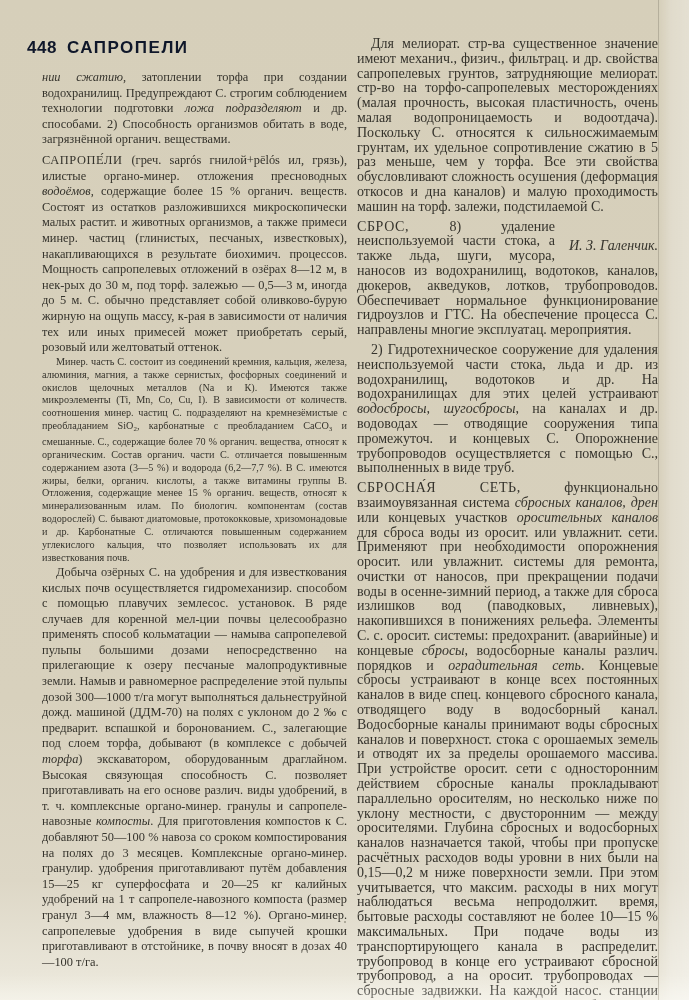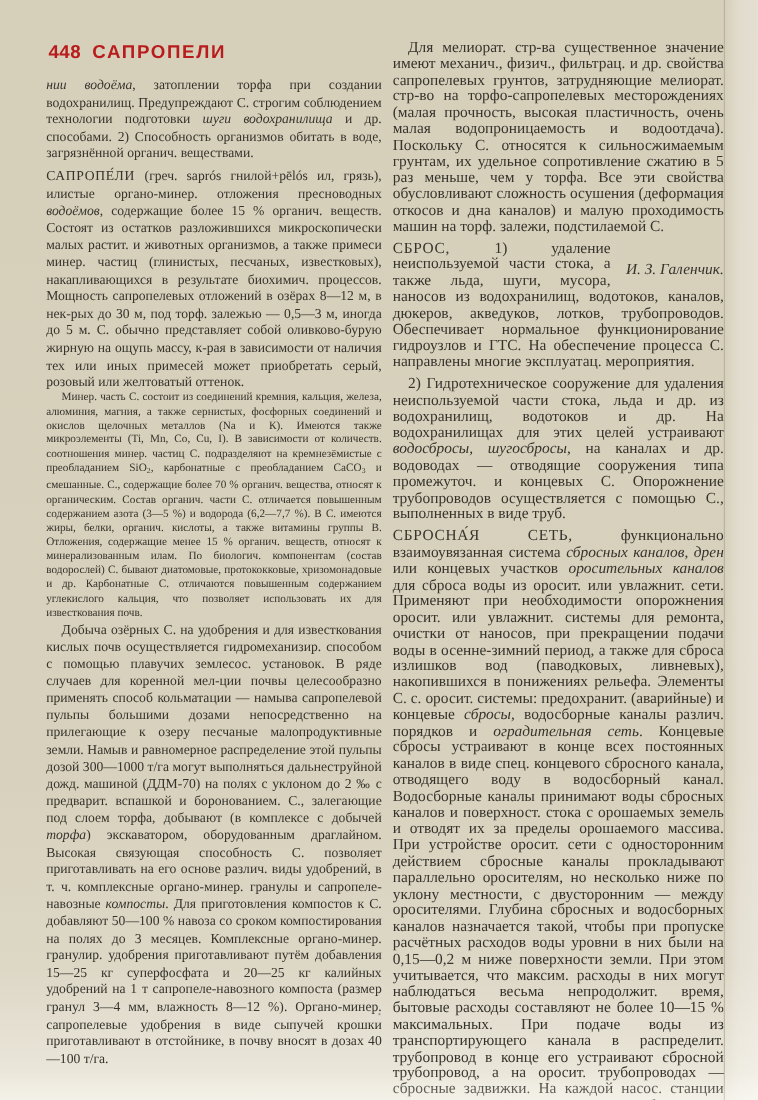--- a/index.html
+++ b/index.html
@@ -12,24 +12,24 @@
   .page-edge-right{
     position:absolute;top:0;right:0;width:30px;height:100%;
     background:linear-gradient(90deg,rgba(0,0,0,0) 0%,rgba(255,255,255,.25) 40%,rgba(255,255,255,.35) 100%);
     border-left:1px solid rgba(125,115,92,.45);
   }
   .page-edge-bottom{
     position:absolute;left:0;bottom:0;width:100%;height:26px;
     background:linear-gradient(180deg,rgba(255,255,255,0),rgba(255,255,255,.3));
   }
   .header{
-    position:absolute;left:44px;top:38px;
+    position:absolute;left:27px;top:38px;
     font-family:"Liberation Sans","DejaVu Sans",sans-serif;
     font-weight:bold;font-size:17px;letter-spacing:1.5px;
-    color:#b91c1c;white-space:nowrap;
+    color:#0f172a;white-space:nowrap;
   }
   .header .pagenum{margin-right:10px;letter-spacing:.5px;}
   .col{
     position:absolute;text-align:justify;
     hyphens:none;
   }
   .col-left{left:42px;top:70px;width:305px;font-size:12.4px;line-height:15.6px;}
   .col-right{left:357px;top:37px;width:301px;font-size:14px;line-height:14.8px;}
   p.para{margin:0;padding:0;}
   p.para.indent{text-indent:14px;}
@@ -44,28 +44,28 @@
   .speck2{left:603px;top:961px;width:2px;height:2px;}
 </style>
 </head>
 <body>
 
 <div class="header">
   <span class="pagenum">448</span><span>САПРОПЕЛИ</span>
 </div>
 
 <div class="col col-left">
-    <p class="para"><span class="run-i">нии водоёма</span><span>, затоплении торфа при создании водохранилищ. Предупреждают С. строгим соблюдением технологии подготовки </span><span class="run-i">шуги водохранилища</span><span> и др. способами. 2) Способность организмов обитать в воде, загрязнённой органич. веществами.</span></p>
+    <p class="para"><span class="run-i">нии сжатию</span><span>, затоплении торфа при создании водохранилищ. Предупреждают С. строгим соблюдением технологии подготовки </span><span class="run-i">ложа подразделяют</span><span> и др. способами. 2) Способность организмов обитать в воде, загрязнённой органич. веществами.</span></p>
     <p class="para gap"><span class="run-b">САПРОПЕ́ЛИ </span><span>(греч. saprós гнилой+pēlós ил, грязь), илистые органо-минер. отложения пресноводных </span><span class="run-i">водоёмов</span><span>, содержащие более 15 % органич. веществ. Состоят из остатков разложившихся микроскопически малых растит. и животных организмов, а также примеси минер. частиц (глинистых, песчаных, известковых), накапливающихся в результате биохимич. процессов. Мощность сапропелевых отложений в озёрах 8—12 м, в нек-рых до 30 м, под торф. залежью — 0,5—3 м, иногда до 5 м. С. обычно представляет собой оливково-бурую жирную на ощупь массу, к-рая в зависимости от наличия тех или иных примесей может приобретать серый, розовый или желтоватый оттенок.</span></p>
     <p class="para indent small"><span>Минер. часть С. состоит из соединений кремния, кальция, железа, алюминия, магния, а также сернистых, фосфорных соединений и окислов щелочных металлов (Na и К). Имеются также микроэлементы (Ti, Mn, Co, Cu, I). В зависимости от количеств. соотношения минер. частиц С. подразделяют на кремнезёмистые с преобладанием SiO</span><span class="run-sub">2</span><span>, карбонатные с преобладанием СаСО</span><span class="run-sub">3</span><span> и смешанные. С., содержащие более 70 % органич. вещества, относят к органическим. Состав органич. части С. отличается повышенным содержанием азота (3—5 %) и водорода (6,2—7,7 %). В С. имеются жиры, белки, органич. кислоты, а также витамины группы В. Отложения, содержащие менее 15 % органич. веществ, относят к минерализованным илам. По биологич. компонентам (состав водорослей) С. бывают диатомовые, протококковые, хризомонадовые и др. Карбонатные С. отличаются повышенным содержанием углекислого кальция, что позволяет использовать их для известкования почв.</span></p>
     <p class="para indent"><span>Добыча озёрных С. на удобрения и для известкования кислых почв осуществляется гидромеханизир. способом с помощью плавучих землесос. установок. В ряде случаев для коренной мел-ции почвы целесообразно применять способ кольматации — намыва сапропелевой пульпы большими дозами непосредственно на прилегающие к озеру песчаные малопродуктивные земли. Намыв и равномерное распределение этой пульпы дозой 300—1000 т/га могут выполняться дальнеструйной дожд. машиной (ДДМ-70) на полях с уклоном до 2 ‰ с предварит. вспашкой и боронованием. С., залегающие под слоем торфа, добывают (в комплексе с добычей </span><span class="run-i">торфа</span><span>) экскаватором, оборудованным драглайном. Высокая связующая способность С. позволяет приготавливать на его основе различ. виды удобрений, в т. ч. комплексные органо-минер. гранулы и сапропеле-навозные </span><span class="run-i">компосты</span><span>. Для приготовления компостов к С. добавляют 50—100 % навоза со сроком компостирования на полях до 3 месяцев. Комплексные органо-минер. гранулир. удобрения приготавливают путём добавления 15—25 кг суперфосфата и 20—25 кг калийных удобрений на 1 т сапропеле-навозного компоста (размер гранул 3—4 мм, влажность 8—12 %). Органо-минер. сапропелевые удобрения в виде сыпучей крошки приготавливают в отстойнике, в почву вносят в дозах 40—100 т/га.</span></p>
   </div>
 <div class="col col-right">
     <p class="para indent"><span>Для мелиорат. стр-ва существенное значение имеют механич., физич., фильтрац. и др. свойства сапропелевых грунтов, затрудняющие мелиорат. стр-во на торфо-сапропелевых месторождениях (малая прочность, высокая пластичность, очень малая водопроницаемость и водоотдача). Поскольку С. относятся к сильносжимаемым грунтам, их удельное сопротивление сжатию в 5 раз меньше, чем у торфа. Все эти свойства обусловливают сложность осушения (деформация откосов и дна каналов) и малую проходимость машин на торф. залежи, подстилаемой С. </span><span class="run-sig">И. З. Галенчик.</span></p>
-    <p class="para gap"><span class="run-b">СБРОС, </span><span>1) удаление неиспользуемой части стока, а также льда, шуги, мусора, наносов из водохранилищ, водотоков, каналов, дюкеров, акведуков, лотков, трубопроводов. Обеспечивает нормальное функционирование гидроузлов и ГТС. На обеспечение процесса С. направлены многие эксплуатац. мероприятия.</span></p>
+    <p class="para gap"><span class="run-b">СБРОС, </span><span>8) удаление неиспользуемой части стока, а также льда, шуги, мусора, наносов из водохранилищ, водотоков, каналов, дюкеров, акведуков, лотков, трубопроводов. Обеспечивает нормальное функционирование гидроузлов и ГТС. На обеспечение процесса С. направлены многие эксплуатац. мероприятия.</span></p>
     <p class="para indent gap"><span>2) Гидротехническое сооружение для удаления неиспользуемой части стока, льда и др. из водохранилищ, водотоков и др. На водохранилищах для этих целей устраивают </span><span class="run-i">водосбросы, шугосбросы</span><span>, на каналах и др. водоводах — отводящие сооружения типа промежуточ. и концевых С. Опорожнение трубопроводов осуществляется с помощью С., выполненных в виде труб.</span></p>
     <p class="para gap"><span class="run-b">СБРОСНА́Я СЕТЬ, </span><span>функционально взаимоувязанная система </span><span class="run-i">сбросных каналов, дрен</span><span> или концевых участков </span><span class="run-i">оросительных каналов</span><span> для сброса воды из оросит. или увлажнит. сети. Применяют при необходимости опорожнения оросит. или увлажнит. системы для ремонта, очистки от наносов, при прекращении подачи воды в осенне-зимний период, а также для сброса излишков вод (паводковых, ливневых), накопившихся в понижениях рельефа. Элементы С. с. оросит. системы: предохранит. (аварийные) и концевые </span><span class="run-i">сбросы</span><span>, водосборные каналы различ. порядков и </span><span class="run-i">оградительная сеть</span><span>. Концевые сбросы устраивают в конце всех постоянных каналов в виде спец. концевого сбросного канала, отводящего воду в водосборный канал. Водосборные каналы принимают воды сбросных каналов и поверхност. стока с орошаемых земель и отводят их за пределы орошаемого массива. При устройстве оросит. сети с односторонним действием сбросные каналы прокладывают параллельно оросителям, но несколько ниже по уклону местности, с двусторонним — между оросителями. Глубина сбросных и водосборных каналов назначается такой, чтобы при пропуске расчётных расходов воды уровни в них были на 0,15—0,2 м ниже поверхности земли. При этом учитывается, что максим. расходы в них могут наблюдаться весьма непродолжит. время, бытовые расходы составляют не более 10—15 % максимальных. При подаче воды из транспортирующего канала в распределит. трубопровод в конце его устраивают сбросной трубопровод, а на оросит. трубопроводах — сбросные задвижки. На каждой насос. станции предусматривается технологич. сброс для наладки работы насос. станции и оросит. сети в автоматич. режиме и опорожнения трубопроводов.</span></p>
   </div>
 
 <div class="page-edge-right"></div>
 <div class="page-edge-bottom"></div>
 <div class="speck speck1"></div>
 <div class="speck speck2"></div>
 
 </body></html>

